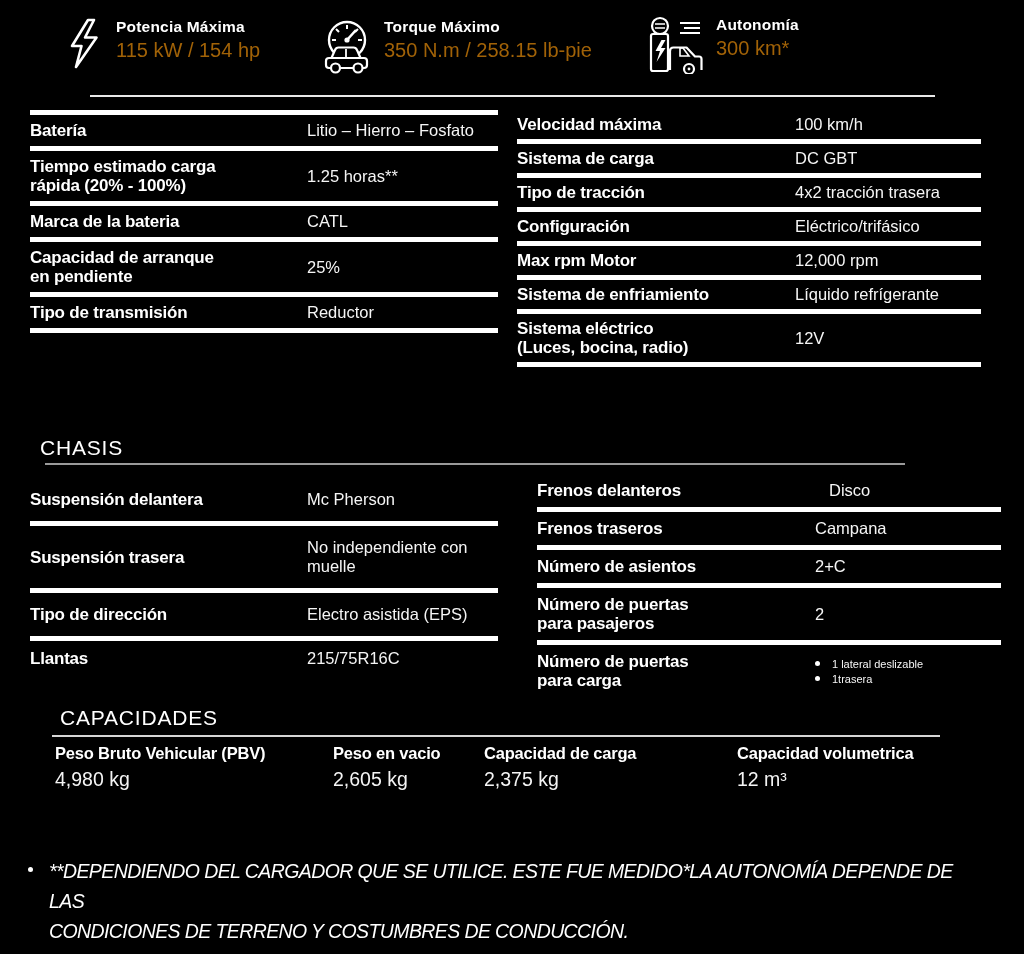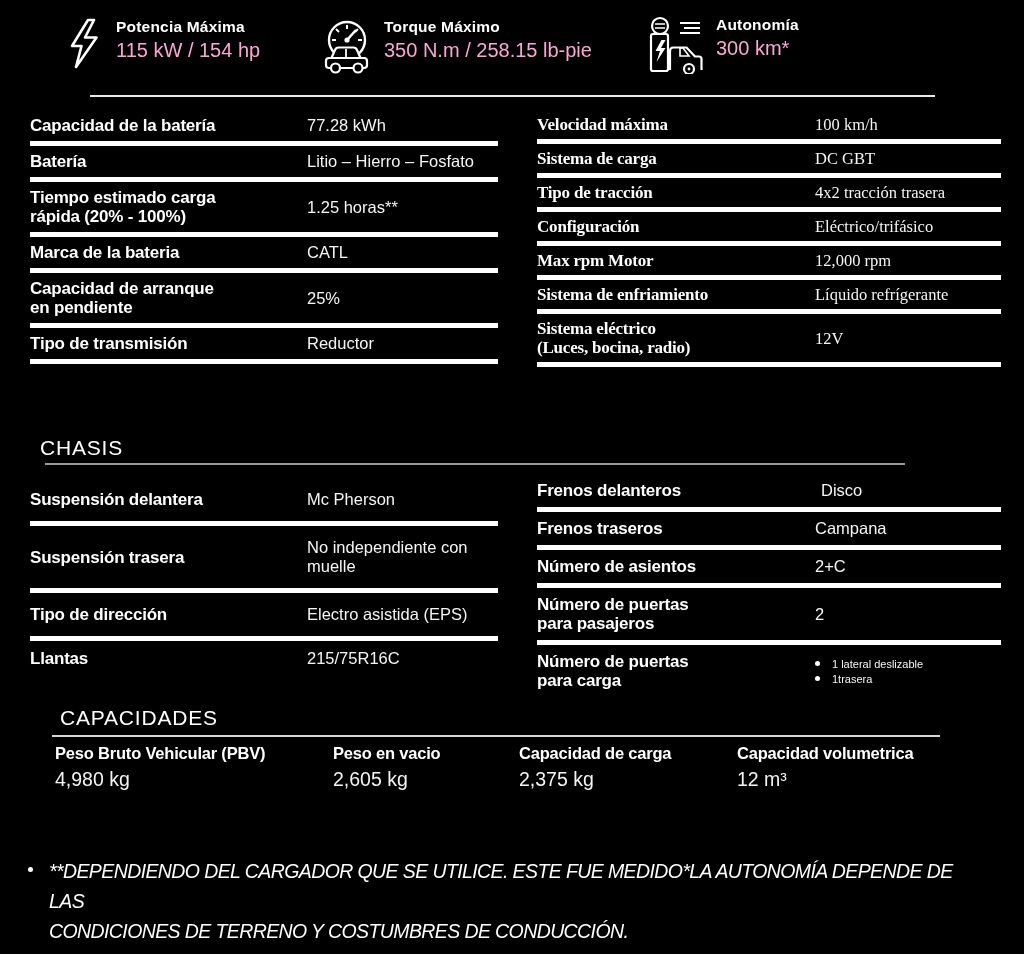--- a/index.html
+++ b/index.html
@@ -6,21 +6,21 @@
   html,body { background:#000; }
   body {
     width:1024px; height:954px; position:relative; overflow:hidden;
     font-family:"Liberation Sans", sans-serif; color:#fff;
   }
 
   
   .stat { position:absolute; display:flex; align-items:flex-start; gap:12px; }
   .stat .txt { display:flex; flex-direction:column; gap:3px; }
   .stat-title { font-weight:bold; font-size:15.5px; letter-spacing:0.2px; }
-  .stat-value { font-size:20px; font-weight:400; color:#f9a8d4; }
+  .stat-value { font-size:20px; font-weight:400; color:#a16207; }
 
   .topline { position:absolute; left:90px; top:95px; width:845px; height:2px; background:#e9e9e9; }
 
   
   .spec-table { position:absolute; }
   .row { display:grid; align-items:center; }
   .t-left .row  { grid-template-columns:277px 1fr; }
   .t-right .row { grid-template-columns:278px 1fr; }
   .lbl { font-weight:bold; font-size:17px; line-height:19px; letter-spacing:-0.2px; }
   .lbl2 { display:block; }
@@ -106,24 +106,20 @@
   </span>
   <span class="txt">
     <span class="stat-title">Autonomía</span>
     <span class="stat-value">300 km*</span>
   </span>
 </div>
 
 <div class="topline"></div>
 
 <div class="spec-table t-left t1" style="left:30px; top:110px; width:468px;">
-  <div class="row">
-    <span class="lbl">Capacidad de la batería</span>
-    <span class="val">77.28 kWh</span>
-  </div>
   <div class="sep"></div>
   <div class="row">
     <span class="lbl">Batería</span>
     <span class="val">Litio – Hierro – Fosfato</span>
   </div>
   <div class="sep"></div>
   <div class="row">
     <span class="lbl"><span>Tiempo estimado carga</span><span class="lbl2">rápida (20% -  100%)</span></span>
     <span class="val">1.25 horas**</span>
   </div>
@@ -138,21 +134,21 @@
     <span class="val">25%</span>
   </div>
   <div class="sep"></div>
   <div class="row">
     <span class="lbl">Tipo de transmisión</span>
     <span class="val">Reductor</span>
   </div>
   <div class="sep"></div>
 </div>
 
-<div class="spec-table t-right t2" style="left:537px; top:110px; width:464px;font-family:Liberation Serif, serif;">
+<div class="spec-table t-right t2" style="left:517px; top:110px; width:464px;">
   <div class="row">
     <span class="lbl">Velocidad máxima</span>
     <span class="val">100 km/h</span>
   </div>
   <div class="sep"></div>
   <div class="row">
     <span class="lbl">Sistema de carga</span>
     <span class="val">DC GBT</span>
   </div>
   <div class="sep"></div>
@@ -204,21 +200,21 @@
   <div class="sep"></div>
   <div class="row compact">
     <span class="lbl">Llantas</span>
     <span class="val">215/75R16C</span>
   </div>
 </div>
 
 <div class="spec-table t-right t4" style="left:537px; top:474px; width:464px;">
   <div class="row">
     <span class="lbl">Frenos delanteros</span>
-    <span class="val" style="padding-left:6px;">Disco</span>
+    <span class="val" style="padding-left:6px;margin-left:8px;">Disco</span>
   </div>
   <div class="sep"></div>
   <div class="row">
     <span class="lbl">Frenos traseros</span>
     <span class="val">Campana</span>
   </div>
   <div class="sep"></div>
   <div class="row">
     <span class="lbl">Número de asientos</span>
     <span class="val">2+C</span>
@@ -248,21 +244,21 @@
 <div class="rule" style="left:52px; top:735px; width:888px; background:#d6d6d6;"></div>
 
 <div class="cap-item" style="left:55px; top:744px;">
   <div class="cap-label">Peso Bruto Vehicular (PBV)</div>
   <div class="cap-value">4,980 kg</div>
 </div>
 <div class="cap-item" style="left:333px; top:744px;">
   <div class="cap-label">Peso en vacio</div>
   <div class="cap-value">2,605 kg</div>
 </div>
-<div class="cap-item" style="left:519px; top:744px;">
+<div class="cap-item" style="left:484px; top:744px;">
   <div class="cap-label">Capacidad de carga</div>
   <div class="cap-value">2,375 kg</div>
 </div>
 <div class="cap-item" style="left:737px; top:744px;">
   <div class="cap-label">Capacidad volumetrica</div>
   <div class="cap-value">12 m³</div>
 </div>
 
 <div class="footnotes">
   <div class="fnote">

